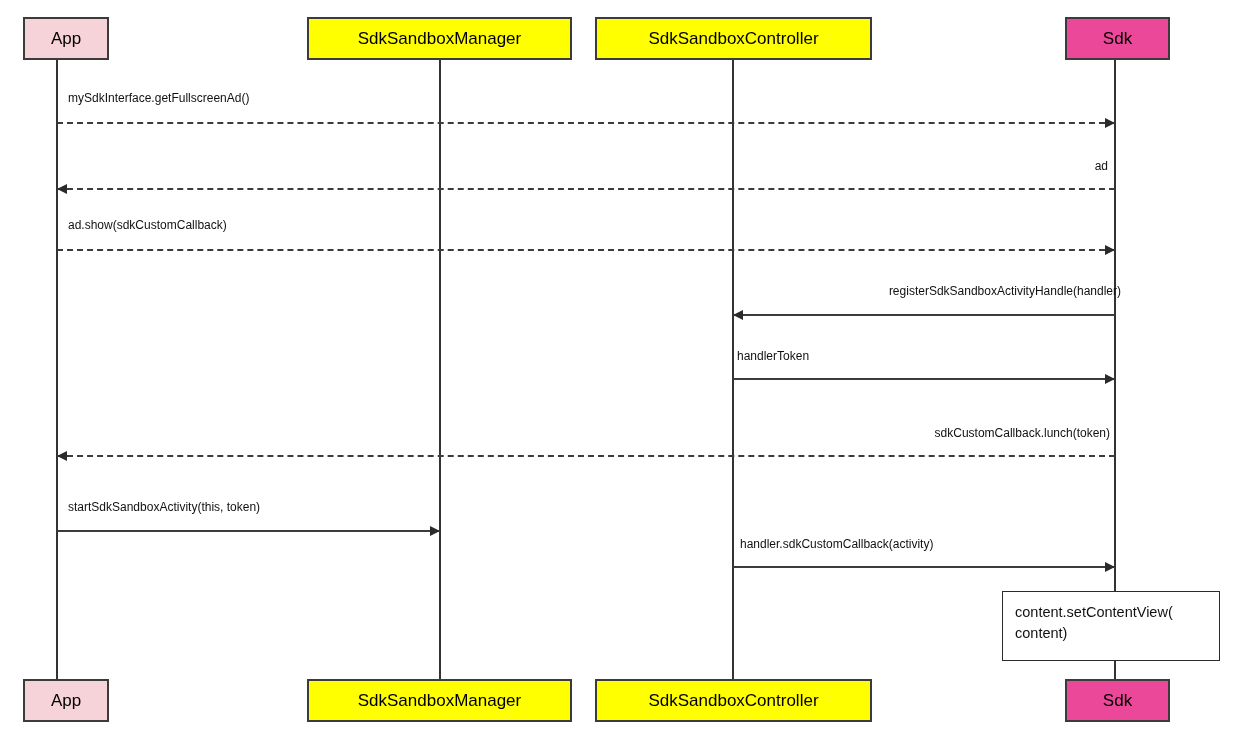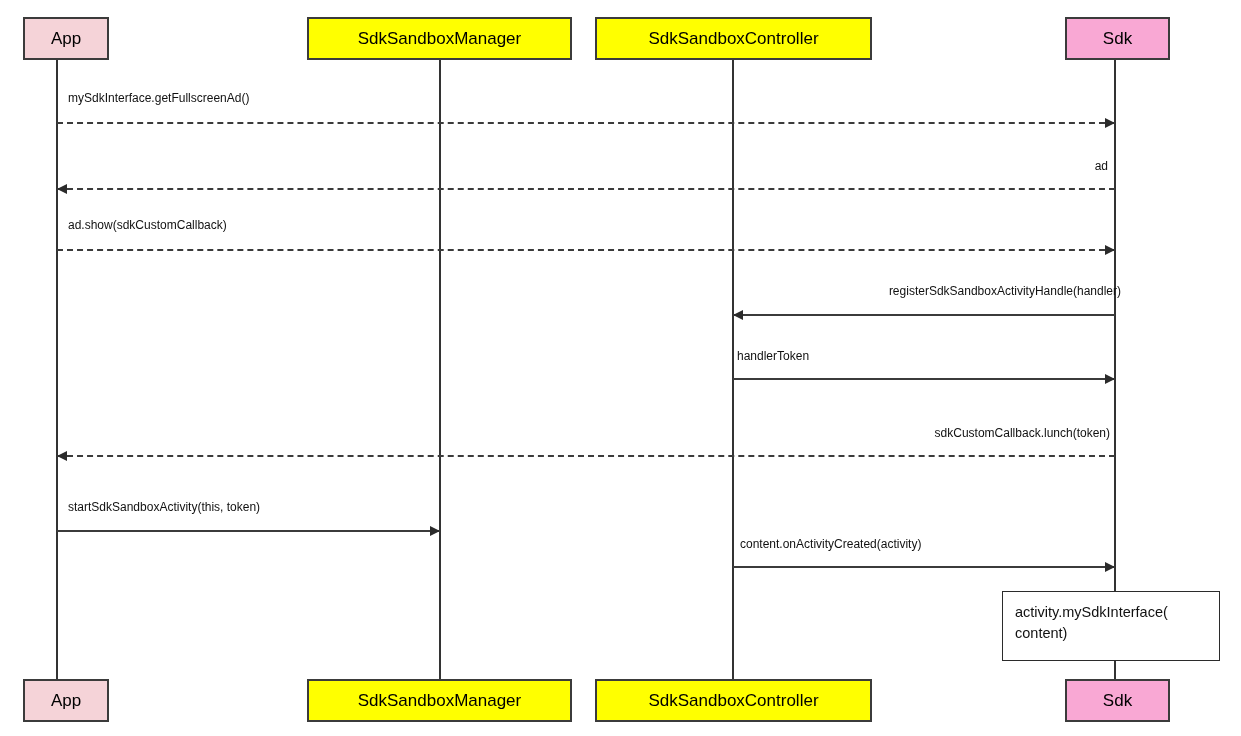--- a/index.html
+++ b/index.html
@@ -29,21 +29,21 @@
     display: flex;
     align-items: center;
     justify-content: center;
     font-size: 17px;
     color: #000000;
     line-height: 1;
     white-space: nowrap;
   }
   .actor-box.pink   { background: #f5d3d8; margin-left: 9px; }
   .actor-box.yellow { background: #ffff00; }
-  .actor-box.green  { background: #f9a8d4; }
+  .actor-box.green  { background: #ec4899; }
 
   .msg-label {
     position: absolute;
     font-size: 12px;
     color: #111111;
     white-space: nowrap;
     line-height: 1.15;
   }
   .msg-label.right-align { transform: translateX(-100%); }
 
@@ -84,21 +84,21 @@
 </style>
 </head>
 <body>
 
 <div id="diagram">
     <div class="lifeline-line" style="left: 56px; top: 60px; height: 619px;"></div>
     <div class="lifeline-line" style="left: 439px; top: 60px; height: 619px;"></div>
     <div class="lifeline-line" style="left: 732px; top: 60px; height: 619px;"></div>
     <div class="lifeline-line" style="left: 1114px; top: 60px; height: 619px;"></div>
     <div class="note-box" style="left: 1002px; top: 591px; width: 218px; height: 70px;">
-      <div>activity.mySdkInterface(</div>
+      <div>content.setContentView(</div>
       <div>content)</div>
     </div>
     <div class="arrow-line dashed" style="left: 57px; top: 122px; width: 1058px;"></div>
     <div class="arrow-head to-right" style="left: 1105px; top: 118px;"></div>
     <div class="msg-label" style="left: 68px; top: 92px;">mySdkInterface.getFullscreenAd()</div>
     <div class="arrow-line dashed" style="left: 57px; top: 188px; width: 1058px;"></div>
     <div class="arrow-head to-left" style="left: 57px; top: 184px;"></div>
     <div class="msg-label right-align" style="left: 1108px; top: 160px;">ad</div>
     <div class="arrow-line dashed" style="left: 57px; top: 249px; width: 1058px;"></div>
     <div class="arrow-head to-right" style="left: 1105px; top: 245px;"></div>
@@ -110,21 +110,21 @@
     <div class="arrow-head to-right" style="left: 1105px; top: 374px;"></div>
     <div class="msg-label" style="left: 737px; top: 350px;">handlerToken</div>
     <div class="arrow-line dashed" style="left: 57px; top: 455px; width: 1058px;"></div>
     <div class="arrow-head to-left" style="left: 57px; top: 451px;"></div>
     <div class="msg-label right-align" style="left: 1110px; top: 427px;">sdkCustomCallback.lunch(token)</div>
     <div class="arrow-line" style="left: 57px; top: 530px; width: 383px;"></div>
     <div class="arrow-head to-right" style="left: 430px; top: 526px;"></div>
     <div class="msg-label" style="left: 68px; top: 501px;">startSdkSandboxActivity(this, token)</div>
     <div class="arrow-line" style="left: 733px; top: 566px; width: 382px;"></div>
     <div class="arrow-head to-right" style="left: 1105px; top: 562px;"></div>
-    <div class="msg-label" style="left: 740px; top: 538px;">content.onActivityCreated(activity)</div>
+    <div class="msg-label" style="left: 740px; top: 538px;">handler.sdkCustomCallback(activity)</div>
     <div class="actor-box pink" style="left: 14px; top: 17px; width: 86px; height: 43px;">App</div>
     <div class="actor-box pink" style="left: 14px; top: 679px; width: 86px; height: 43px;">App</div>
     <div class="actor-box yellow" style="left: 307px; top: 17px; width: 265px; height: 43px;">SdkSandboxManager</div>
     <div class="actor-box yellow" style="left: 307px; top: 679px; width: 265px; height: 43px;">SdkSandboxManager</div>
     <div class="actor-box yellow" style="left: 595px; top: 17px; width: 277px; height: 43px;">SdkSandboxController</div>
     <div class="actor-box yellow" style="left: 595px; top: 679px; width: 277px; height: 43px;">SdkSandboxController</div>
     <div class="actor-box green" style="left: 1065px; top: 17px; width: 105px; height: 43px;">Sdk</div>
     <div class="actor-box green" style="left: 1065px; top: 679px; width: 105px; height: 43px;">Sdk</div>
   </div>
 

